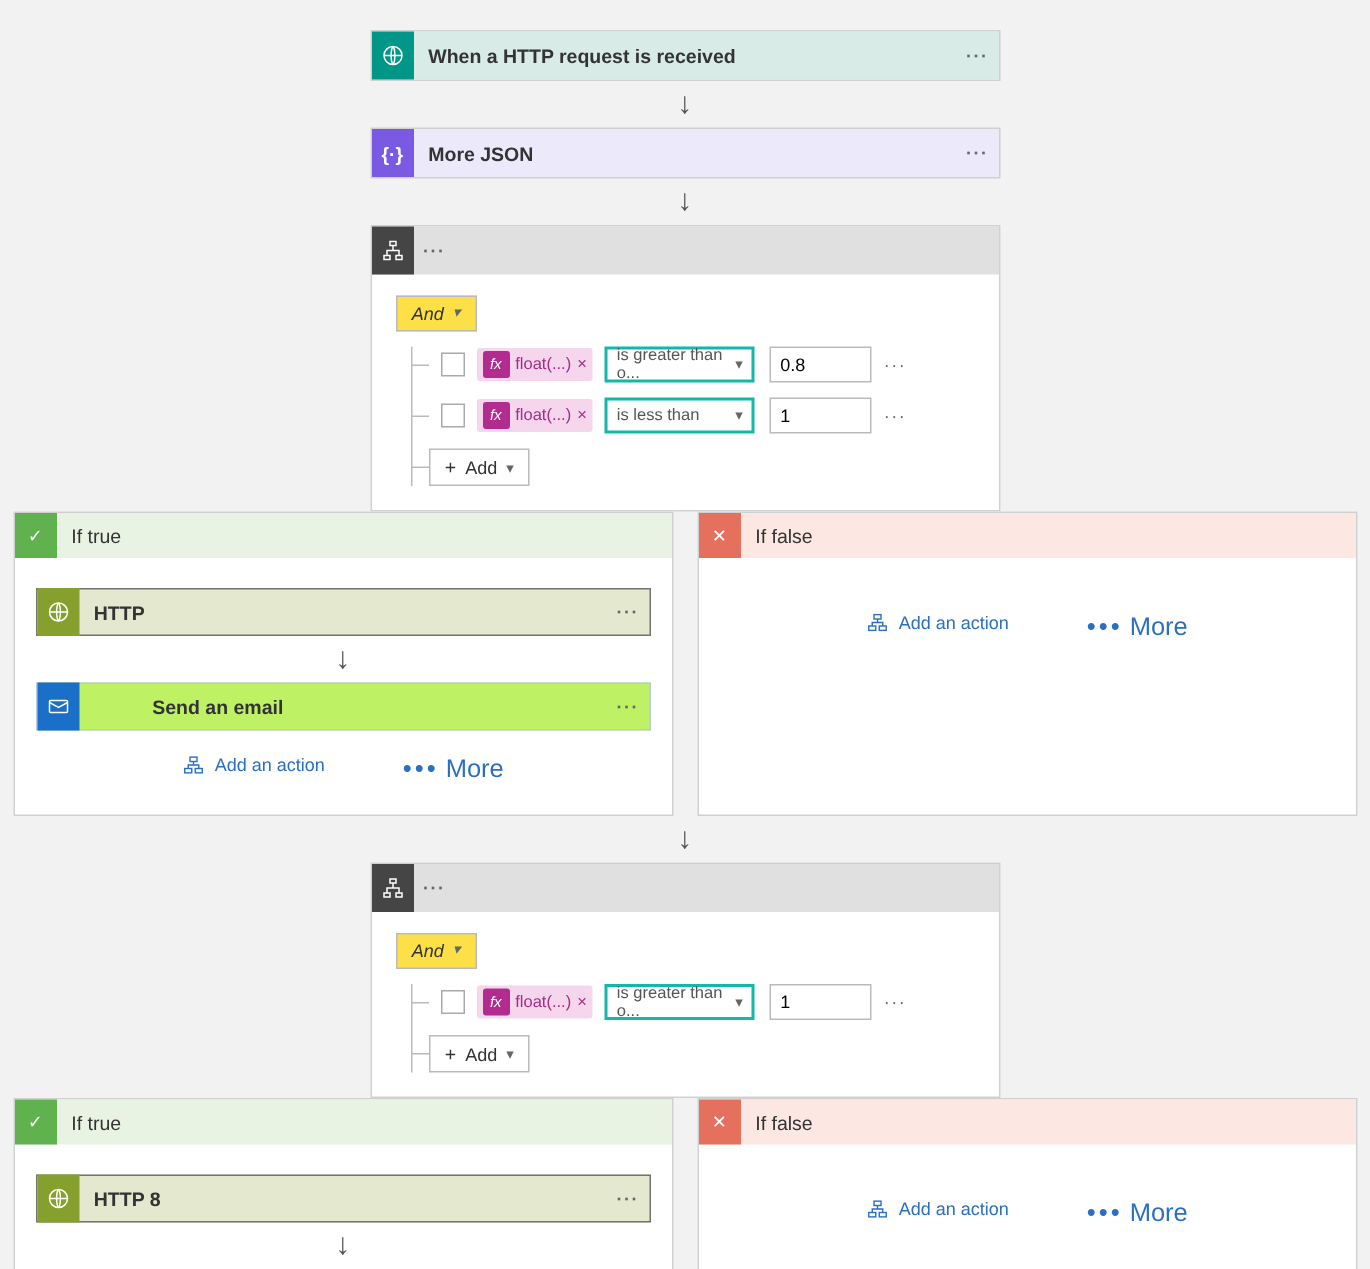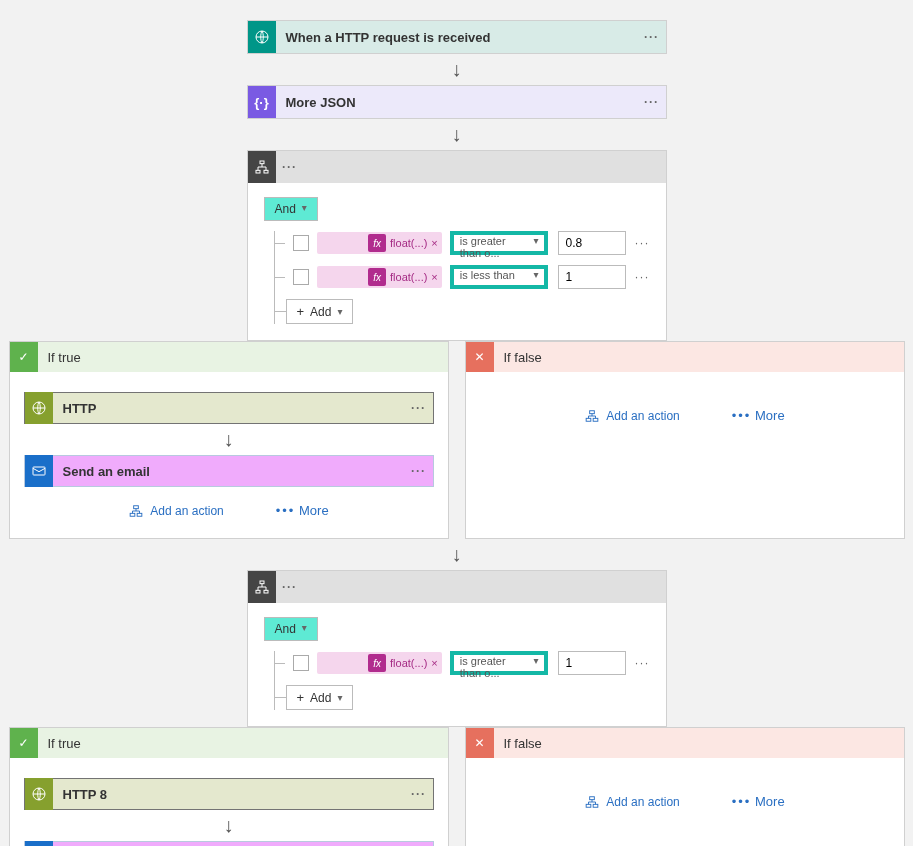--- a/index.html
+++ b/index.html
@@ -8,49 +8,49 @@
   .card { width: 420px; border: 1px solid #d0d0d0; background: #fff; }
   .card-header { display: flex; align-items: center; height: 32px; font-weight: bold; }
   .card-header .icon-box { width: 28px; height: 32px; display:flex; align-items:center; justify-content:center; color:#fff; }
   .card-header .title { flex: 1; padding-left: 10px; font-size: 13px; }
   .card-header .ellipsis { width: 28px; text-align:center; color: #666; letter-spacing: 1px; cursor:pointer; }
   .arrow { font-size: 20px; color: #555; margin: 4px 0; }
   .hdr-http { background:#d8ebe7; } .icon-http { background:#009688; }
   .hdr-parse { background:#ece9fa; } .icon-parse { background:#7a5ae3; }
   .hdr-cond { background:#e0e0e0; } .icon-cond { background:#454545; }
   .hdr-http2 { background:#e4e8ce; border:1px solid #737373;} .icon-http2 { background:#86a02e; }
-  .hdr-email { background:#f0abfc; border:1px solid #b7c9df;} .icon-email { background:#1a6fc9; }
+  .hdr-email { background:#bef264; border:1px solid #b7c9df;gap:39px;} .icon-email { background:#1a6fc9; }
   .cond-body { padding: 14px 16px 16px 16px; }
-  .and-btn { display:inline-flex; align-items:flex-start; border:1px solid #bbb; padding:4px 10px; font-size:12px; cursor:pointer; background:#5eead4;}
+  .and-btn { display:inline-flex; align-items:flex-start; border:1px solid #bbb; padding:4px 10px; font-size:12px; cursor:pointer; background:#fde047;font-style:italic;}
   .chev { margin-left:6px; font-size:10px; color:#666;}
   .rows { margin-top:10px; border-left:1px solid #bbb; margin-left:10px; padding-left:0; }
   .row { display:flex; align-items:center; margin-bottom:10px; margin-left:-1px;}
   .row::before { content:""; width:12px; height:1px; background:#bbb; display:block;}
   .cb { width:16px;height:16px;border:1px solid #aaa;margin:0 8px; cursor:pointer;}
   .pill { display:inline-flex;align-items:center;background:#f5d6ed;border-radius:2px;padding:2px 4px;margin-right:8px;}
-  .pill-fx{width:18px;height:18px;background:#b12c8e;color:#fff;border-radius:2px;display:flex;align-items:center;justify-content:center;font-size:10px;font-style:italic;margin-right:4px;margin-left:47px;}
+  .pill-fx{width:18px;height:18px;background:#b12c8e;color:#fff;border-radius:2px;display:flex;align-items:center;justify-content:center;font-size:10px;font-style:italic;margin-right:4px;}
   .pill-txt{color:#a52b84;font-size:11px;}
   .pill-x{color:#a52b84;margin-left:4px;font-size:11px;cursor:pointer;}
-  .op-select{width:100px;border:4px solid #14b8a6;height:24px;display:flex;padding:0 6px;font-size:11px;color:#555;justify-content:space-between;margin-right:10px;cursor:pointer;}
+  .op-select{width:100px;border:2px solid #14b8a6;height:24px;display:flex;align-items:center;padding:0 6px;font-size:11px;color:#555;justify-content:space-between;margin-right:10px;cursor:pointer;}
   .val-input{width:68px;border:1px solid #bbb;height:24px;padding:0 6px;font-size:12px;}
   .row-ell{color:#666;margin-left:8px;letter-spacing:1px;cursor:pointer;}
   .add-btn{display:inline-flex;align-items:center;border:1px solid #bbb;padding:4px 10px;font-size:12px;cursor:pointer;background:#fff;}
   .add-btn .plus{margin-right:6px;font-size:13px;}
   .branch-row { display:flex; gap:16px; margin-top:0;}
   .branch { width:440px; background:#fff; border:1px solid #d0d0d0;}
   .branch-header{height:30px;display:flex;align-items:center;padding-left:0;}
   .bh-icon{width:28px;height:30px;display:flex;align-items:center;justify-content:center;color:#fff;}
   .bh-true{background:#e8f3e3;} .bi-true{background:#5fb24d;}
   .bh-false{background:#fce7e3;} .bi-false{background:#e6705e;}
   .bh-title{padding-left:10px;font-size:13px;}
   .branch-body{padding:20px 10px;display:flex;flex-direction:column;align-items:center;}
   .inner-card{width:410px;}
-  .action-row{display:flex;align-items:center;justify-content:center;gap:52px;margin-top:16px;}
+  .action-row{display:flex;align-items:flex-start;justify-content:center;gap:52px;margin-top:16px;}
   .link-btn{color:#2a6fc2;font-size:12px;display:inline-flex;align-items:center;gap:6px;cursor:pointer;}
-  .more-btn{color:#2a6fc2;font-size:13px;cursor:pointer;}
+  .more-btn{color:#2a6fc2;font-size:17px;cursor:pointer;}
   .dots{letter-spacing:2px;}
   svg.sm{width:16px;height:16px;}
 </style>
 </head>
 <body>
 
 <div class="canvas">
 
   <div class="card">
     <div class="card-header hdr-http">

